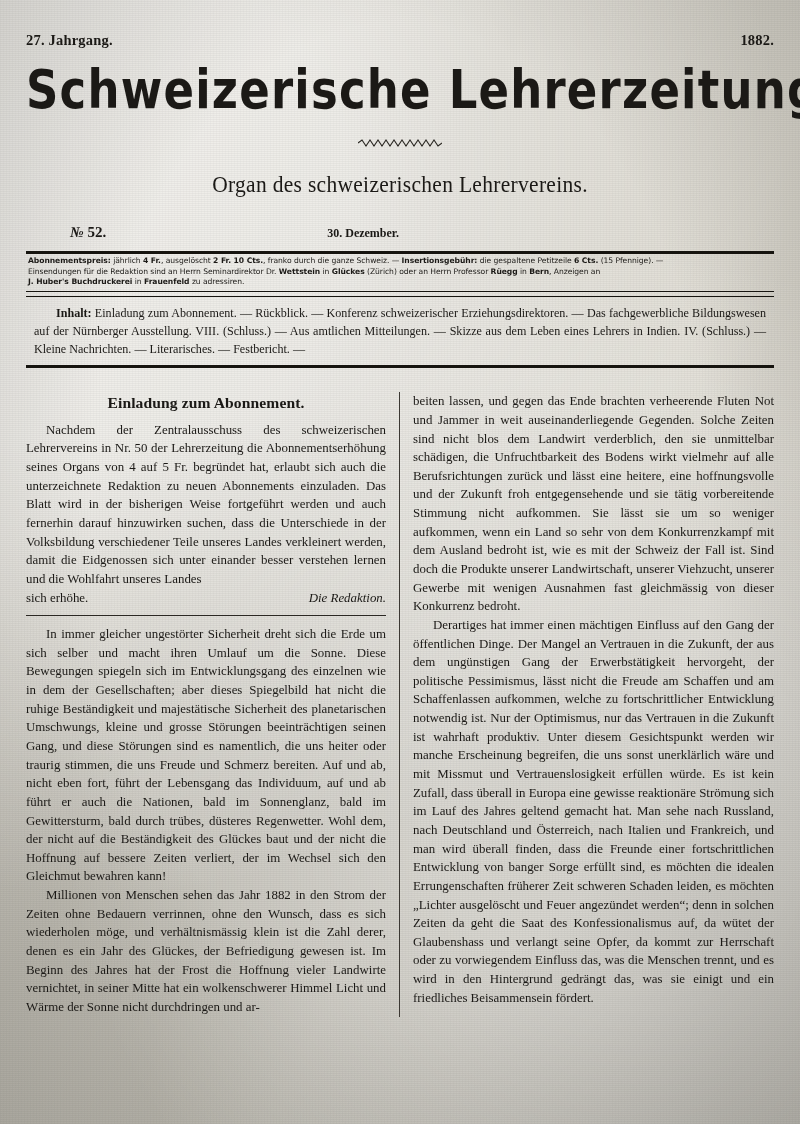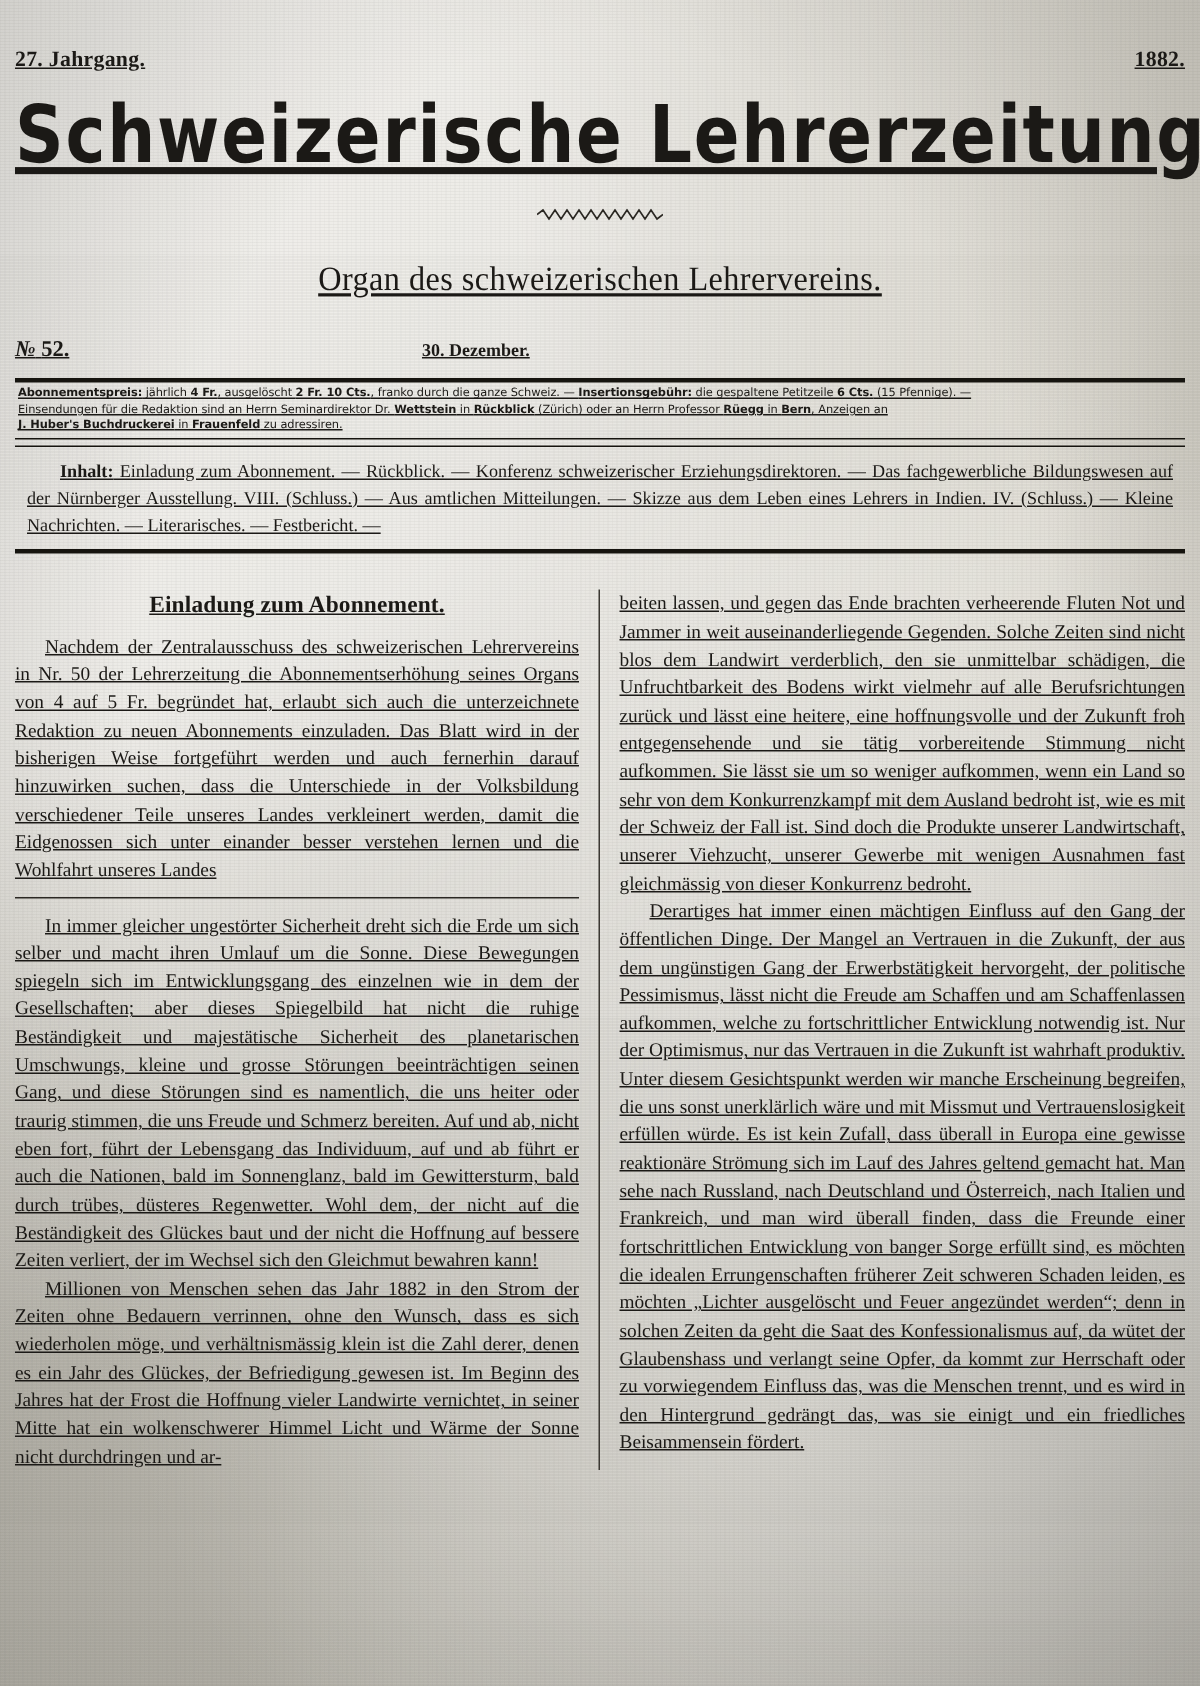--- a/index.html
+++ b/index.html
@@ -31,21 +31,21 @@
       repeating-linear-gradient(0deg, rgba(90,88,82,.16) 0 1px, rgba(255,255,255,0) 1px 2px),
       repeating-linear-gradient(90deg, rgba(90,88,82,.10) 0 1px, rgba(255,255,255,0) 1px 3px);
     mix-blend-mode: multiply;
   }
   .vign {
     position: absolute;
     inset: 0;
     pointer-events: none;
     background: radial-gradient(ellipse at 50% 45%, rgba(0,0,0,0) 55%, rgba(60,58,52,.22) 100%);
   }
-  .content { position: relative; z-index: 3; padding: 0 10px; text-decoration: underline; }
+  .content { position: relative; z-index: 3; padding: 0 26px; }
 
   
   .topline {
     display: flex;
     justify-content: space-between;
     align-items: baseline;
     font-family: "Liberation Serif", serif;
     font-weight: bold;
     font-size: 14.5px;
     letter-spacing: .2px;
@@ -86,21 +86,21 @@
     display: flex;
     align-items: baseline;
     margin-top: 26px;
     font-family: "Liberation Serif", serif;
     font-weight: bold;
     font-size: 13.5px;
   }
   .issueline .left  { width: 22%; text-align: left; }
   .issueline .mid   { flex: 1;   text-align: center; font-size: 13px; }
   .issueline .right { width: 22%; text-align: right; font-size: 12px; }
-  .issue-no { font-size: 15px; }
+  .issue-no { font-size: 15px; margin-left: 44px; }
   .issue-no .mark { font-style: italic; }
 
   
   .pricebox {
     margin-top: 10px;
     border-top: 3px solid #16140f;
     border-bottom: 1.5px solid #16140f;
     padding: 2.5px 2px 3px 2px;
     font-family: "DejaVu Sans", sans-serif;
     font-size: 7.6px;
@@ -193,34 +193,38 @@
       <div class="masthead-sub">Organ des schweizerischen Lehrervereins.</div>
     </div>
 
     <div class="issueline">
       <span class="left issue-no"><span class="mark">№</span>&nbsp;<span>52.</span></span>
       <span class="right">30. Dezember.</span>
     </div>
 
     <div class="pricebox">
       <div class="l1"><span class="b">Abonnementspreis:</span><span> jährlich </span><span class="b">4 Fr.</span><span>, ausgelöscht </span><span class="b">2 Fr. 10 Cts.</span><span>, franko durch die ganze Schweiz. — </span><span class="b">Insertionsgebühr:</span><span> die gespaltene Petitzeile </span><span class="b">6 Cts.</span><span> (15 Pfennige). —</span></div>
-      <div class="l1"><span>Einsendungen für die Redaktion sind an Herrn Seminardirektor Dr. </span><span class="b">Wettstein</span><span> in </span><span class="b">Rückblick</span><span> (Zürich) oder an Herrn Professor </span><span class="b">Rüegg</span><span> in </span><span class="b">Bern</span><span>, Anzeigen an</span></div>
+      <div class="l1"><span>Einsendungen für die Redaktion sind an Herrn Seminardirektor Dr. </span><span class="b">Wettstein</span><span> in </span><span class="b">Glückes</span><span> (Zürich) oder an Herrn Professor </span><span class="b">Rüegg</span><span> in </span><span class="b">Bern</span><span>, Anzeigen an</span></div>
       <div class="l2"><span class="b">J. Huber's Buchdruckerei</span><span> in </span><span class="b">Frauenfeld</span><span> zu adressiren.</span></div>
     </div>
 
     <div class="inhalt">
       <span class="b">Inhalt:</span><span> Einladung zum Abonnement. — Rückblick. — Konferenz schweizerischer Erziehungsdirektoren. — Das fachgewerbliche Bildungswesen auf der Nürnberger Ausstellung. VIII. (Schluss.) — Aus amtlichen Mitteilungen. — Skizze aus dem Leben eines Lehrers in Indien. IV. (Schluss.) — Kleine Nachrichten. — Literarisches. — Festbericht. —</span>
     </div>
 
     <div class="cols">
 
       <div class="col col-left">
 
         <h2 class="art-title">Einladung zum Abonnement.</h2>
         <p>Nachdem der Zentralausschuss des schweizerischen Lehrervereins in Nr. 50 der Lehrerzeitung die Abonnementserhöhung seines Organs von 4 auf 5 Fr. begründet hat, erlaubt sich auch die unterzeichnete Redaktion zu neuen Abonnements einzuladen. Das Blatt wird in der bisherigen Weise fortgeführt werden und auch fernerhin darauf hinzuwirken suchen, dass die Unterschiede in der Volksbildung verschiedener Teile unseres Landes verkleinert werden, damit die Eidgenossen sich unter einander besser verstehen lernen und die Wohlfahrt unseres Landes</p>
+        <div class="sig-line">
+          <span>sich erhöhe.</span>
+          <span class="sig">Die Redaktion.</span>
+        </div>
 
         <hr class="hr-thin">
 
 
         <p>In immer gleicher ungestörter Sicherheit dreht sich die Erde um sich selber und macht ihren Umlauf um die Sonne. Diese Bewegungen spiegeln sich im Entwicklungsgang des einzelnen wie in dem der Gesellschaften; aber dieses Spiegelbild hat nicht die ruhige Beständigkeit und majestätische Sicherheit des planetarischen Umschwungs, kleine und grosse Störungen beeinträchtigen seinen Gang, und diese Störungen sind es namentlich, die uns heiter oder traurig stimmen, die uns Freude und Schmerz bereiten. Auf und ab, nicht eben fort, führt der Lebensgang das Individuum, auf und ab führt er auch die Nationen, bald im Sonnenglanz, bald im Gewittersturm, bald durch trübes, düsteres Regenwetter. Wohl dem, der nicht auf die Beständigkeit des Glückes baut und der nicht die Hoffnung auf bessere Zeiten verliert, der im Wechsel sich den Gleichmut bewahren kann!</p>
         <p>Millionen von Menschen sehen das Jahr 1882 in den Strom der Zeiten ohne Bedauern verrinnen, ohne den Wunsch, dass es sich wiederholen möge, und verhältnismässig klein ist die Zahl derer, denen es ein Jahr des Glückes, der Befriedigung gewesen ist. Im Beginn des Jahres hat der Frost die Hoffnung vieler Landwirte vernichtet, in seiner Mitte hat ein wolkenschwerer Himmel Licht und Wärme der Sonne nicht durchdringen und ar-</p>
       </div>
 
       <div class="col col-right">
         <p class="cont">beiten lassen, und gegen das Ende brachten verheerende Fluten Not und Jammer in weit auseinanderliegende Gegenden. Solche Zeiten sind nicht blos dem Landwirt verderblich, den sie unmittelbar schädigen, die Unfruchtbarkeit des Bodens wirkt vielmehr auf alle Berufsrichtungen zurück und lässt eine heitere, eine hoffnungsvolle und der Zukunft froh entgegensehende und sie tätig vorbereitende Stimmung nicht aufkommen. Sie lässt sie um so weniger aufkommen, wenn ein Land so sehr von dem Konkurrenzkampf mit dem Ausland bedroht ist, wie es mit der Schweiz der Fall ist. Sind doch die Produkte unserer Landwirtschaft, unserer Viehzucht, unserer Gewerbe mit wenigen Ausnahmen fast gleichmässig von dieser Konkurrenz bedroht.</p>

